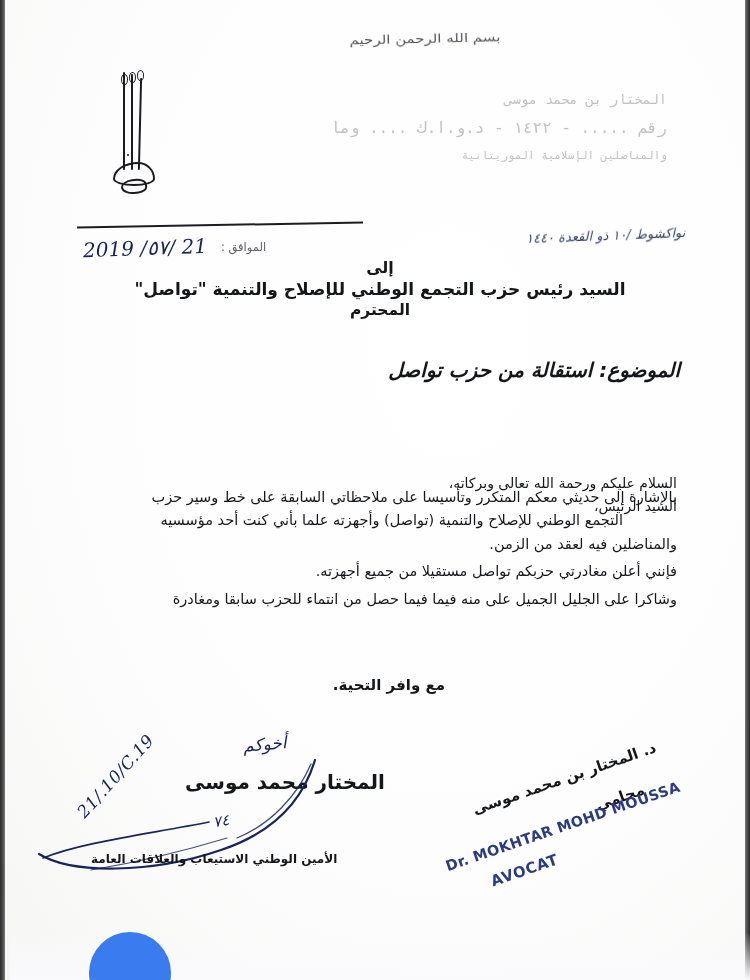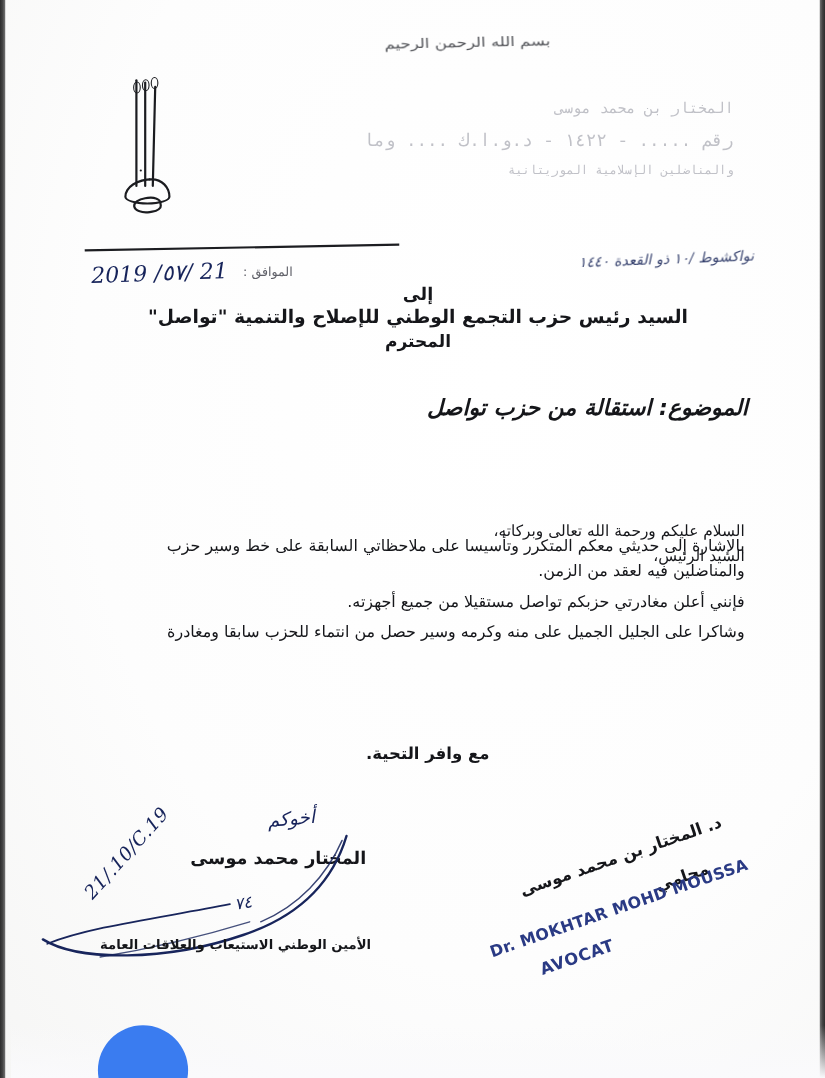--- a/index.html
+++ b/index.html
@@ -229,22 +229,22 @@
   
   #sig-akhukum {
     position: absolute;
     left: 238px; top: 734px;
     font-size: 17px;
     color: #17235b;
     transform: rotate(-5deg);
   }
   #sig-name {
     position: absolute;
-    left: 168px; top: 770px;
-    font-size: 16px;
+    left: 180px; top: 770px;
+    font-size: 20px;
     font-weight: bold;
   }
   #sig-role {
     position: absolute;
     left: 86px; top: 852px;
     font-size: 12px;
     font-weight: bold;
   }
   #sig-date {
     position: absolute;
@@ -366,27 +366,28 @@
     <div id="subject" class="ar">الموضوع: استقالة من حزب تواصل</div>
 
     <div id="salutation">
       <div class="ar">السلام عليكم ورحمة الله تعالى وبركاته،</div>
       <div class="ar">السيد الرئيس،</div>
     </div>
 
     <div id="body">
       <div class="p">
         <span class="ar ln">بالإشارة إلى حديثي معكم المتكرر وتأسيسا على ملاحظاتي السابقة على خط وسير حزب</span>
+        <span class="ar ln ind">التجمع الوطني للإصلاح والتنمية (تواصل) وأجهزته علما بأني كنت أحد مؤسسيه</span>
         <span class="ar ln">والمناضلين فيه لعقد من الزمن.</span>
       </div>
       <div class="p">
         <span class="ar ln">فإنني أعلن مغادرتي حزبكم تواصل مستقيلا من جميع أجهزته.</span>
       </div>
       <div class="p">
-        <span class="ar ln">وشاكرا على الجليل الجميل على منه وكرمه وسير حصل من انتماء للحزب سابقا ومغادرة</span>
+        <span class="ar ln">وشاكرا على الجليل الجميل على منه فيما فيما حصل من انتماء للحزب سابقا ومغادرة</span>
       </div>
     </div>
 
     <div id="closing" class="ar">مع وافر التحية.</div>
 
     <div id="sig-akhukum" class="ar hand">أخوكم</div>
 
     <div id="sig-name" class="ar">المختار محمد موسى</div>
 
     <div id="sig-date" class="hand">21/.10/C.19</div>

